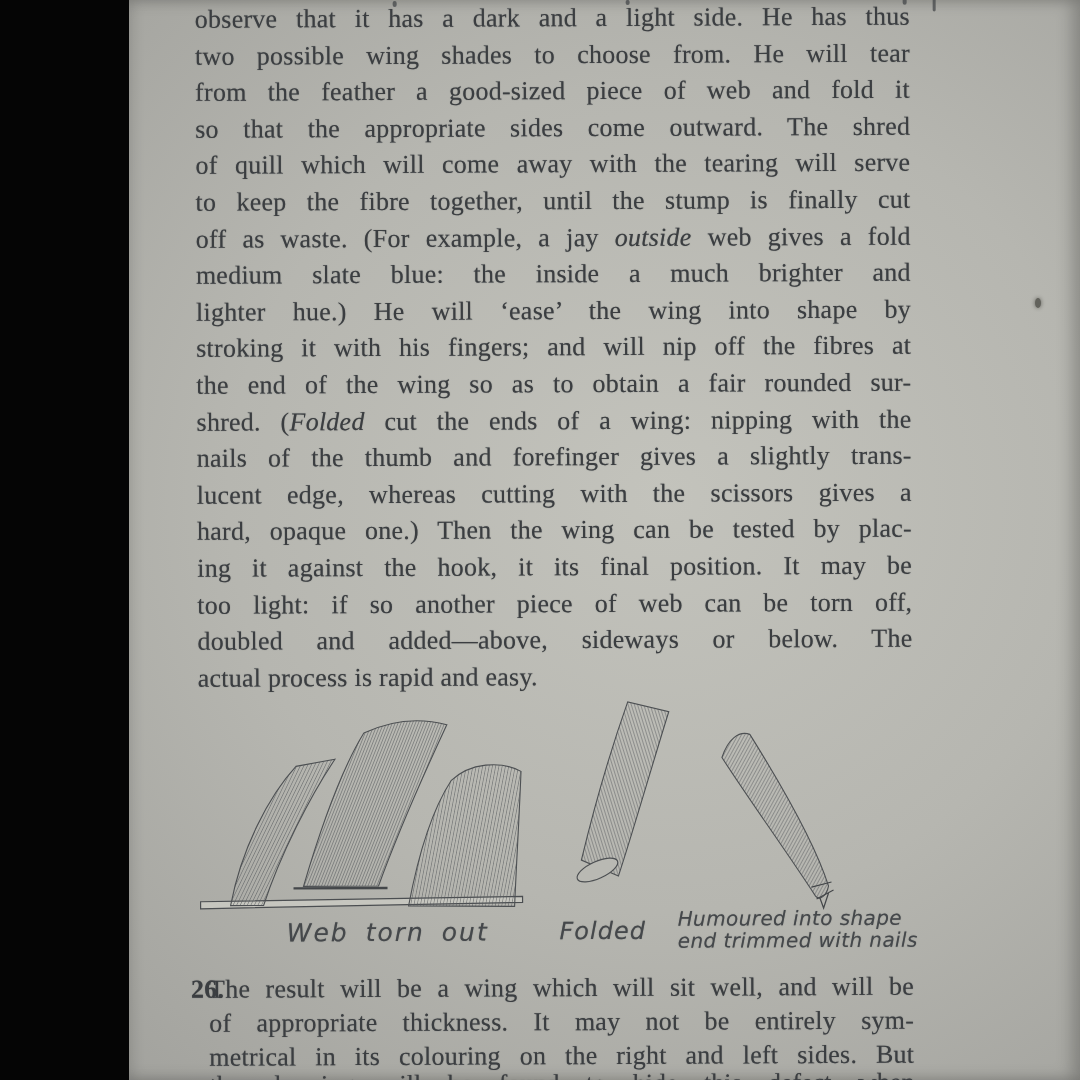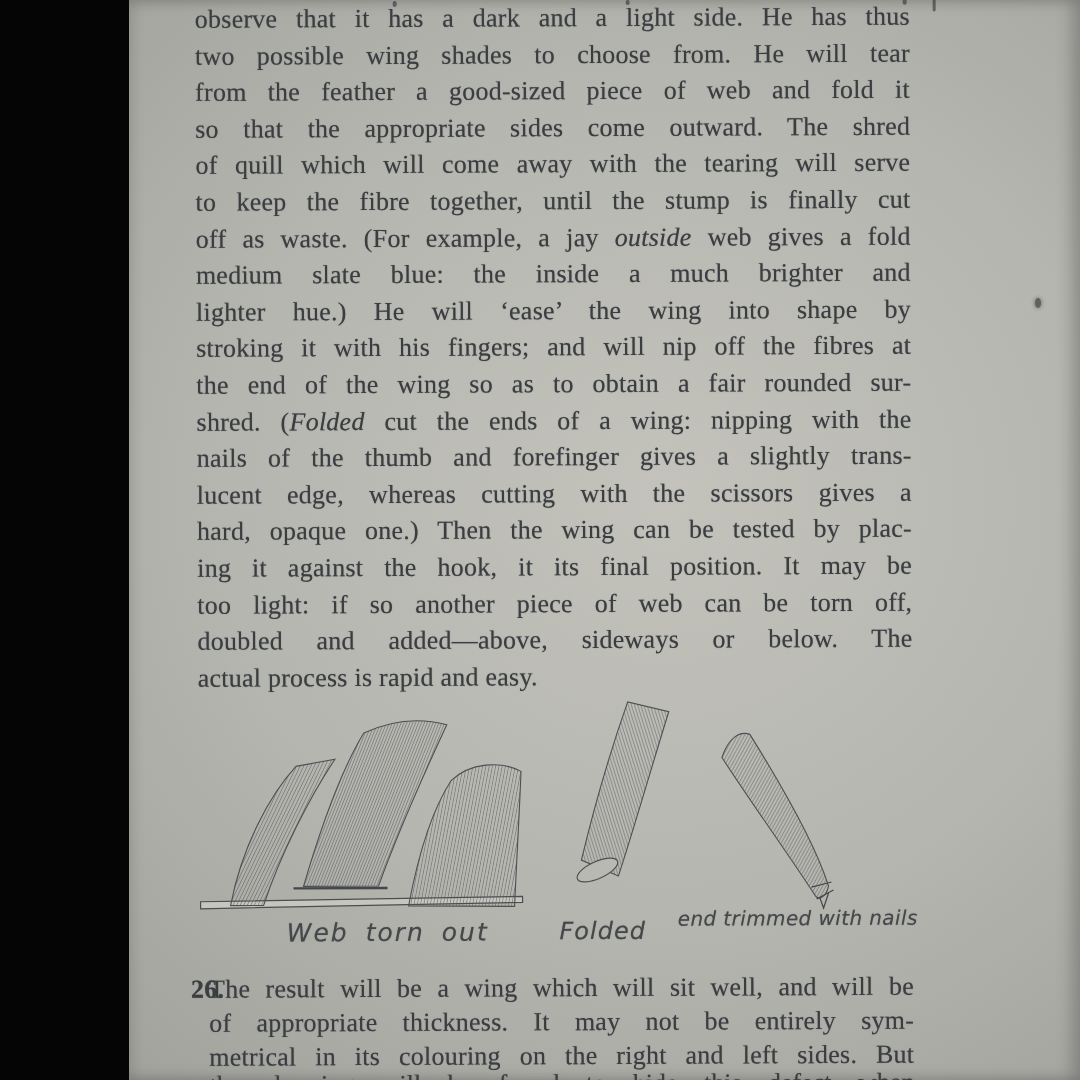--- a/index.html
+++ b/index.html
@@ -93,20 +93,21 @@
         <path d="M458,7 C440,57 423,116 411,165 L448,181 C463,136 481,74 499,17 Z" fill="url(#hm17)" stroke="#4d5053" stroke-width="1.1"></path>
         <ellipse cx="427" cy="175" rx="22" ry="8.5" transform="rotate(-24 427 175)" fill="#b9b9b3" stroke="#4d5053" stroke-width="1.2"></ellipse>
 
         <path d="M552,63 C558,45 569,36 580,40 C614,95 645,150 658,192 C656,202 649,207 645,202 C614,154 578,104 552,63 Z" fill="url(#h29)" stroke="#4d5053" stroke-width="1.1"></path>
         <path d="M641,193 L661,188 M646,205 L663,196 M649,203 L653,214 L658,199" fill="none" stroke="#44474a" stroke-width="1.2"></path>
       </svg>
 
       <div class="caption cap-left">Web torn out</div>
       <div class="caption cap-mid">Folded</div>
       <div class="caption cap-right">
+        <div>Humoured into shape</div>
         <div>end trimmed with nails</div>
       </div>
 
       <div class="para26">
         <span class="num">26.</span>
         <div class="p26lines">
             <div class="tline"><span>The result will be a wing which will sit well, and will be</span></div>
             <div class="tline"><span>of appropriate thickness.  It may not be entirely sym-</span></div>
             <div class="tline"><span>metrical in its colouring on the right and left sides.  But</span></div>
           </div>

